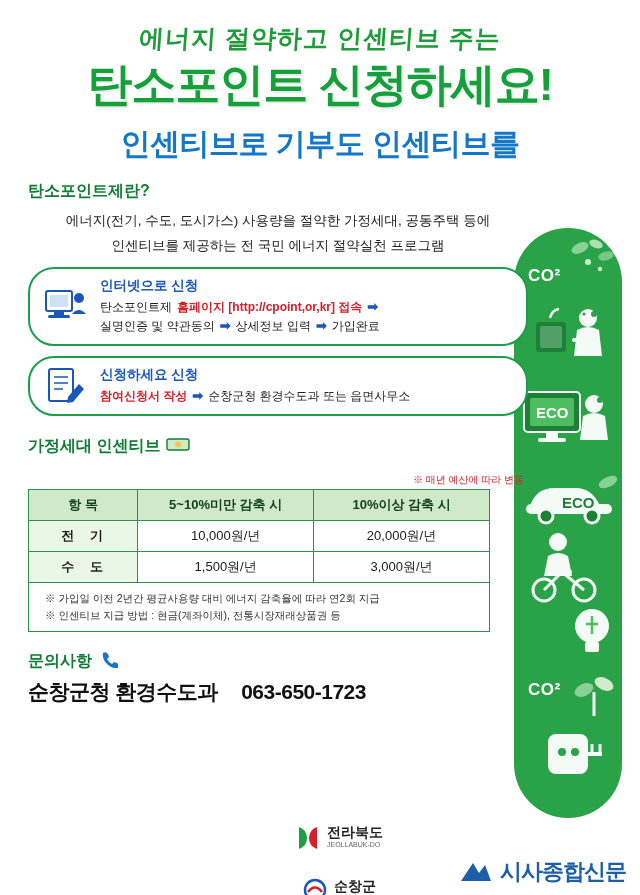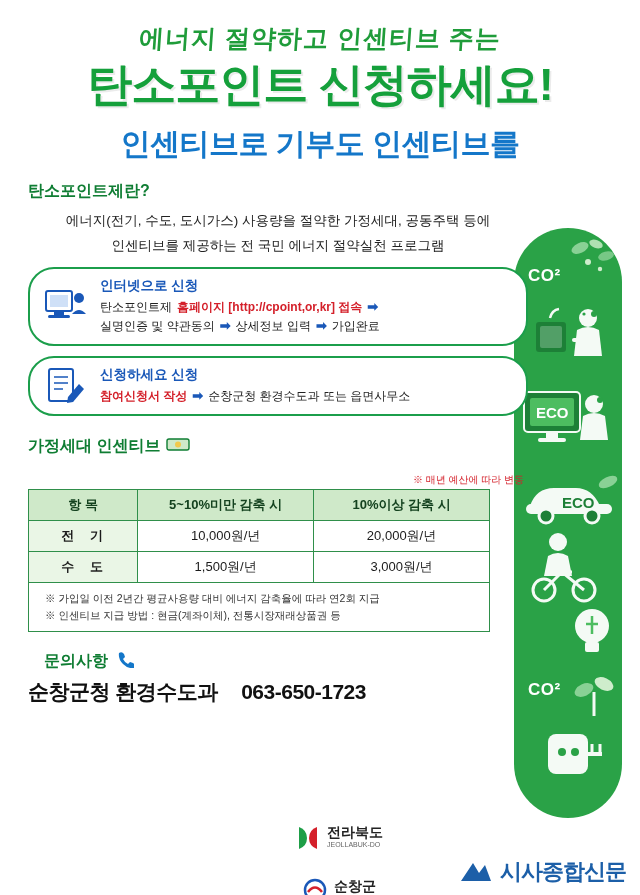--- a/index.html
+++ b/index.html
@@ -167,21 +167,21 @@
     font-size: 10.5px;
     color: #333;
     line-height: 1.6;
   }
 
   
   .contact-title {
     color: #0f7d33;
     font-weight: bold;
     font-size: 16px;
-    margin: 18px 0 6px 16px;
+    margin: 18px 0 6px 0;
     display: flex;
     align-items: center;
     gap: 8px;
   }
   .contact-line {
     font-size: 21px;
     font-weight: bold;
     color: #111;
     letter-spacing: -0.5px;
   }

